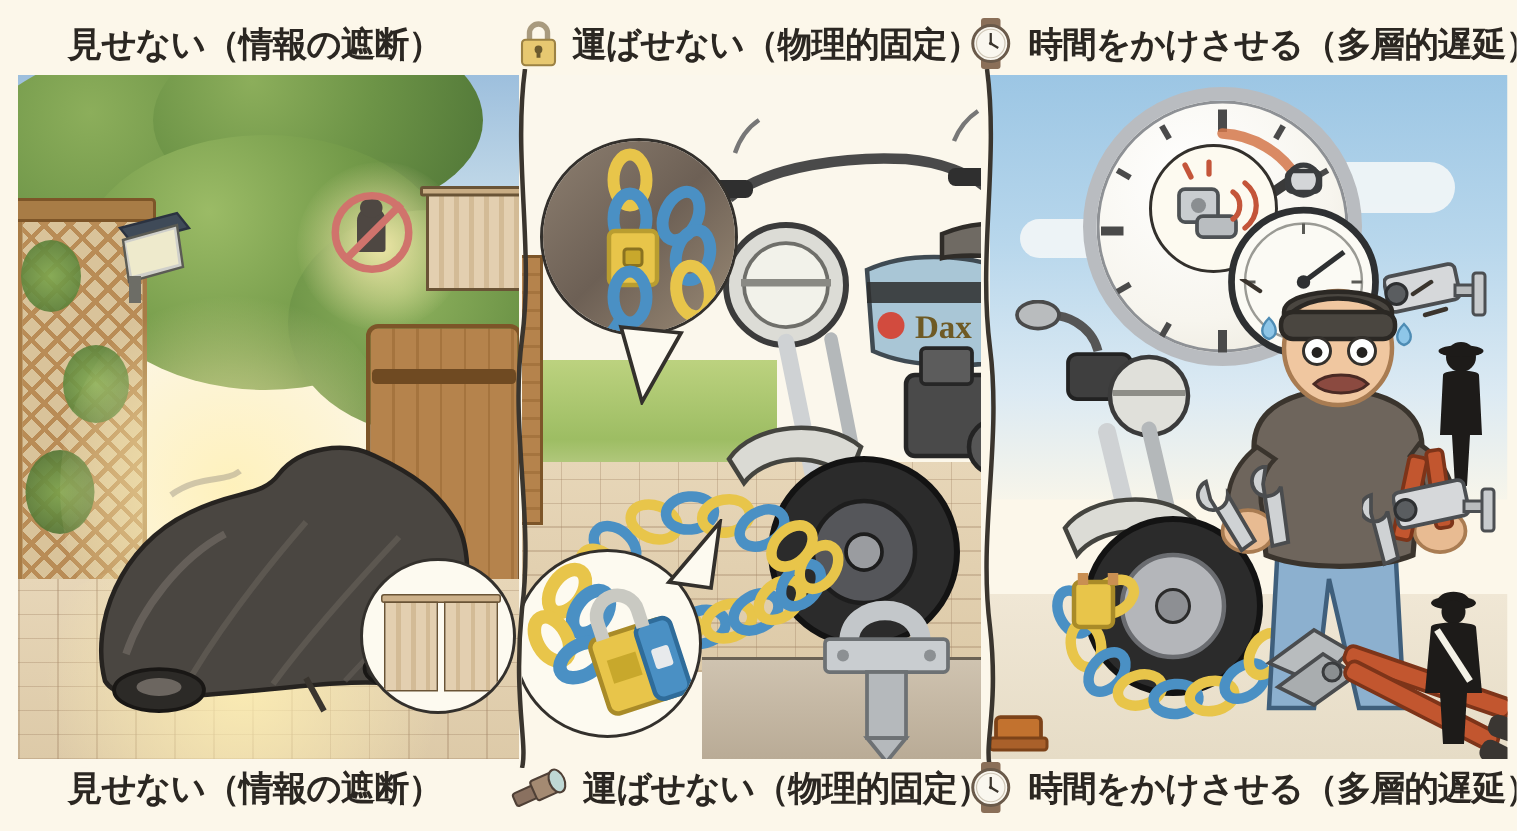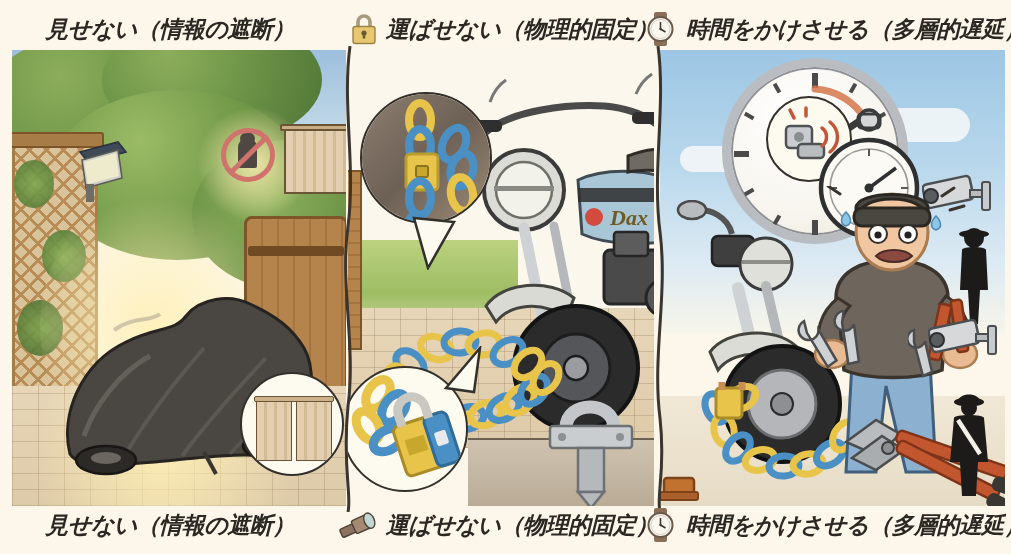--- a/index.html
+++ b/index.html
@@ -6,38 +6,37 @@
   html, body {
     width: 1011px; height: 554px;
     background: #fdf8ec;
     font-family: "DejaVu Sans", "Liberation Sans", sans-serif;
     overflow: hidden;
   }
   #sheet {
     position: relative;
     width: 1011px; height: 554px;
     background: #fcf7ea;
-    font-style: italic;
   }
 
   
   .caption-row {
     position: absolute; left: 0; width: 1011px;
     display: flex; align-items: center;
     z-index: 40;
   }
   #header-row { top: 0; height: 58px; }
   #footer-row { bottom: 0; height: 58px; }
 
   .caption-cell {
     display: flex; align-items: center; justify-content: center;
     gap: 7px; height: 100%;
   }
   .caption-cell.c1 { width: 340px; }
-  .caption-cell.c2 { width: 318px; justify-content: flex-end; }
+  .caption-cell.c2 { width: 318px; }
   .caption-cell.c3 { width: 353px; }
 
   .caption-text {
     font-size: 23px;
     font-weight: bold;
     color: #2b2722;
     letter-spacing: -0.5px;
     white-space: nowrap;
     text-shadow: 0 0 3px #fcf7ea, 0 0 6px #fcf7ea;
   }

